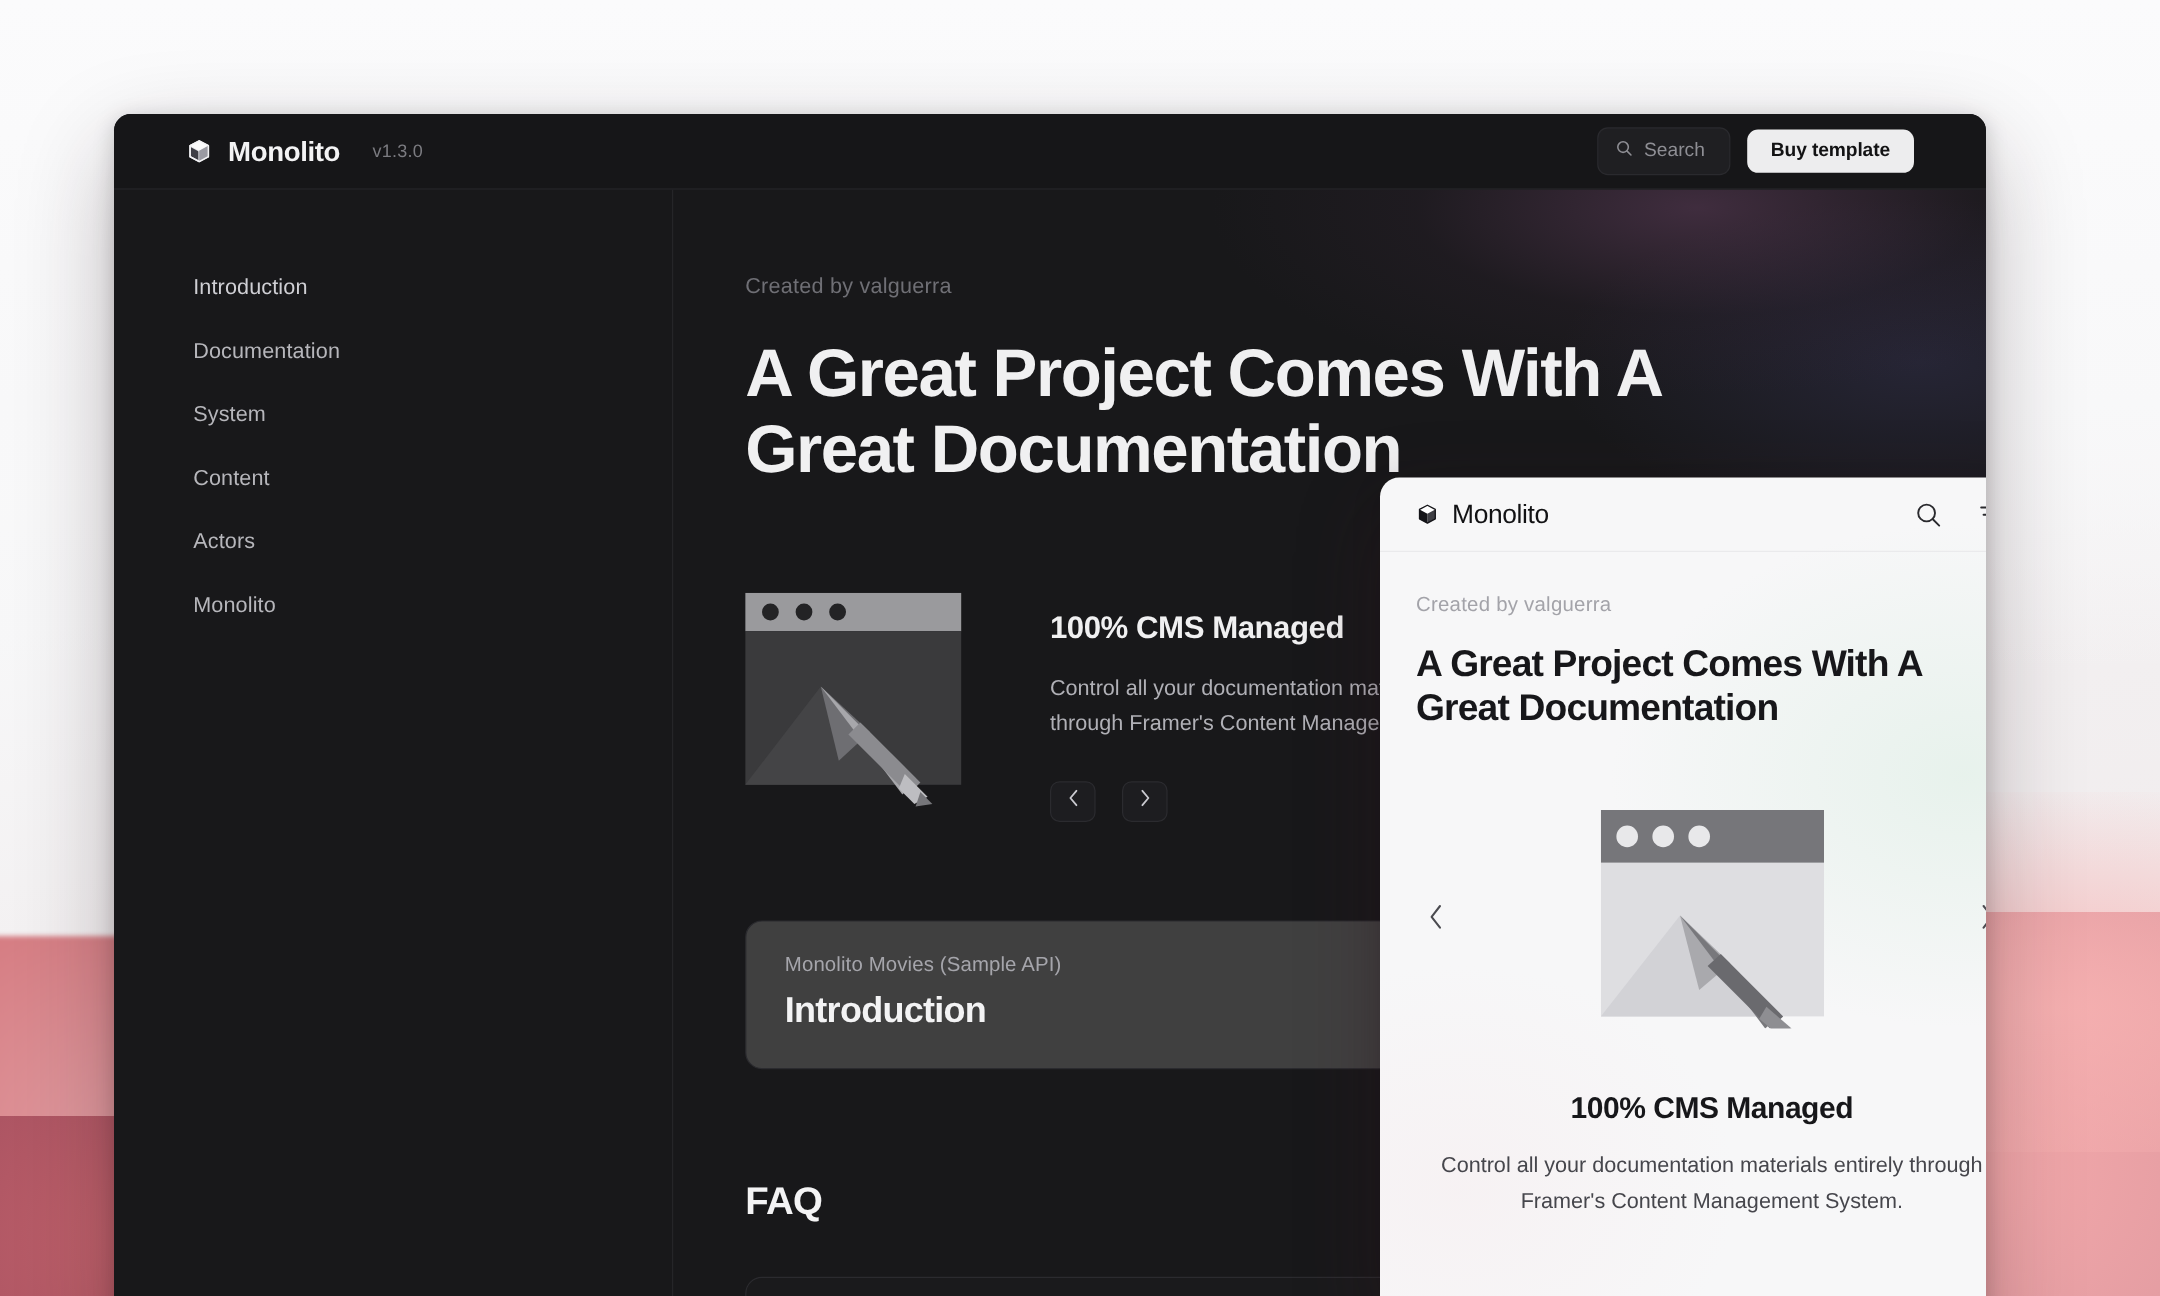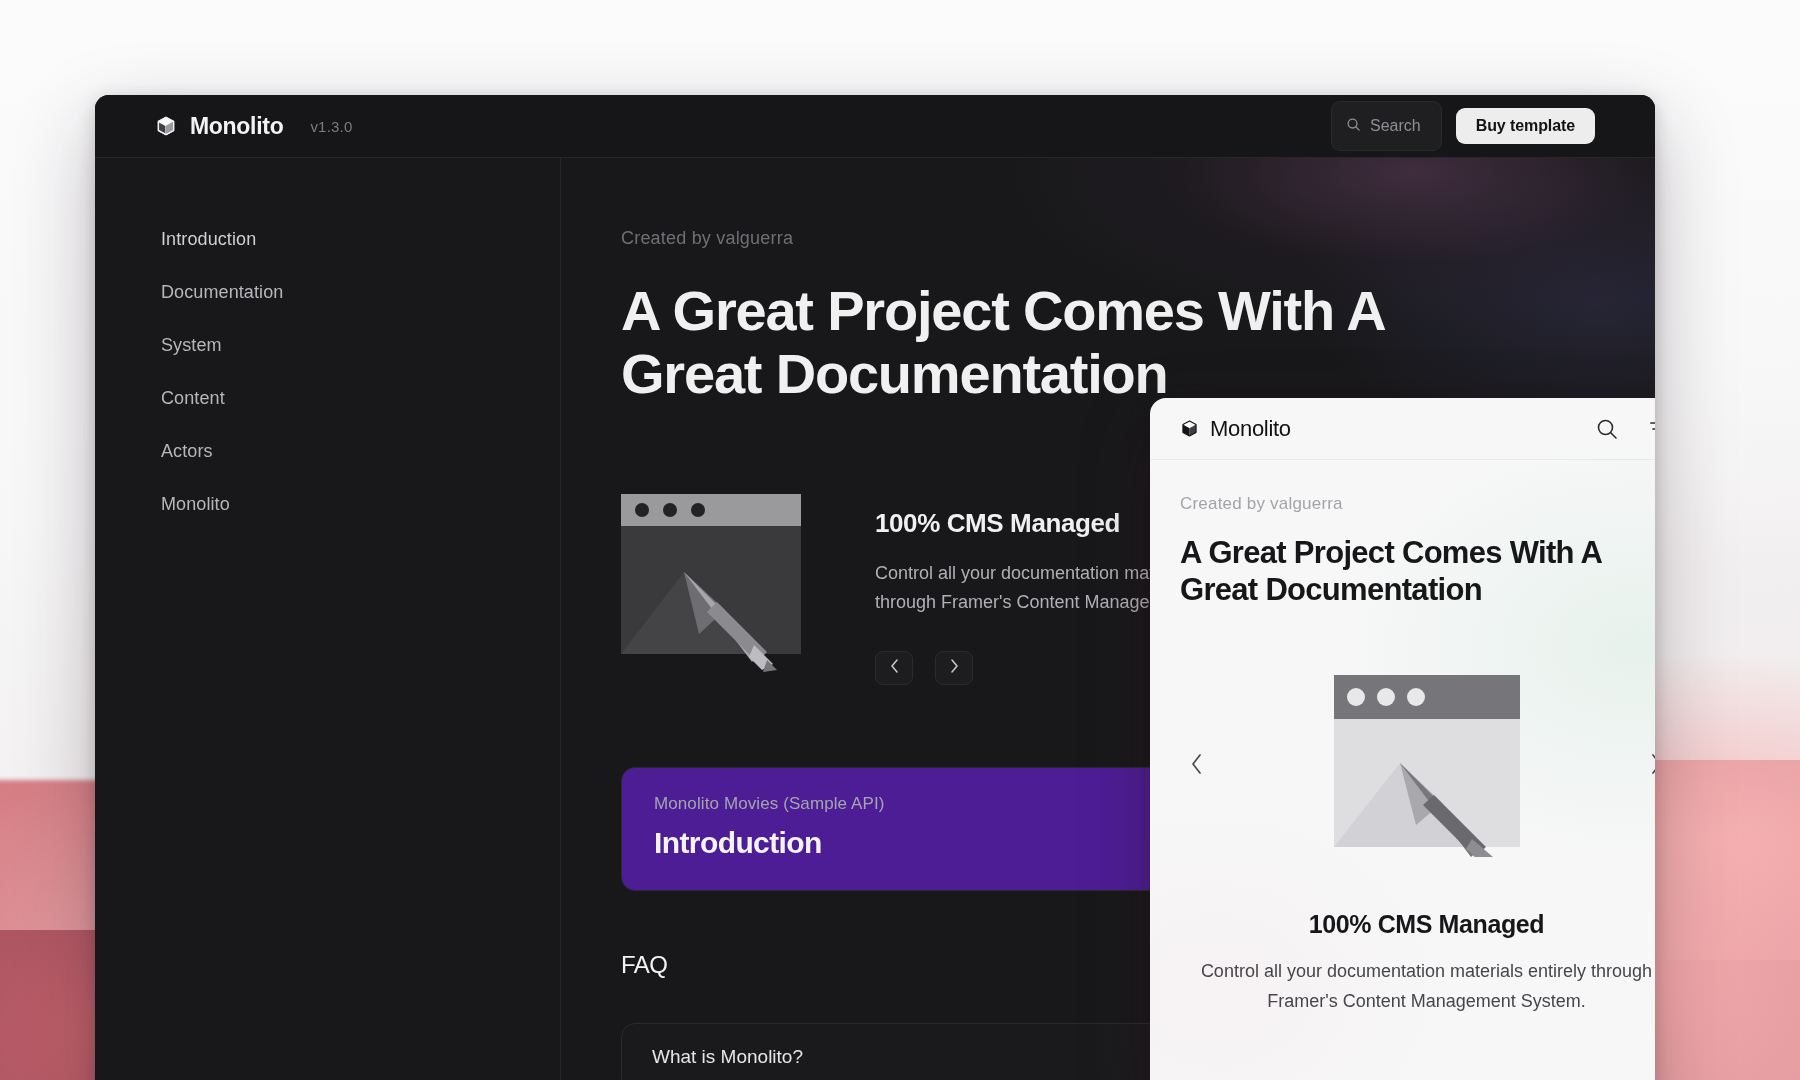--- a/index.html
+++ b/index.html
@@ -54,21 +54,21 @@
     background:#161618;
   }
   .brand{ display:flex; align-items:center; gap:13px; }
   .brand .cube{ width:22px; height:22px; display:block; }
   .brand-name{ font-size:23px; font-weight:700; color:#f3f3f4; letter-spacing:-.3px; }
   .brand-ver{ font-size:15px; color:#7b7b80; margin-left:14px; letter-spacing:.2px; }
   .header-right{ margin-left:auto; display:flex; align-items:center; gap:14px; }
   #search-box{
     display:flex; align-items:center; gap:9px;
     background:#1f1f22; border:1px solid #2a2a2e;
-    border-radius:9px; height:50px; padding:0 20px 0 14px;
+    border-radius:9px; height:40px; padding:0 20px 0 14px;
     cursor:text;
   }
   #search-box .lbl{ font-size:16px; color:#8e8e94; }
   #buy-btn{
     background:#ededee; color:#131314;
     font-size:16px; font-weight:700; letter-spacing:-.1px;
     border:none; border-radius:9px; height:36px; padding:0 20px;
     cursor:pointer; font-family:inherit;
   }
 
@@ -113,28 +113,28 @@
     width:38px; height:34px; border-radius:8px;
     background:#1d1d20; border:1px solid #2b2b2f;
     display:flex; align-items:center; justify-content:center;
     color:#c9c9cf; font-size:16px; cursor:pointer;
   }
 
   
   #intro-card{
     position:relative; margin-top:82px; margin-right:60px;
     border:1px solid #2b2b2f; border-radius:14px;
-    padding:26px 32px 30px 32px; background:#4c1d95;
+    padding:26px 32px 30px 32px; background:#404040;
   }
   .card-eyebrow{ font-size:17px; color:#a5a5ab; letter-spacing:.1px; }
   .card-title{ margin-top:12px; font-size:30px; font-weight:700; color:#f3f3f4; letter-spacing:-.6px; }
 
   #faq-title{
-    position:relative; margin-top:60px;
-    font-size:24px; font-weight:400; color:#f3f3f4; letter-spacing:-.5px;
+    position:relative; margin-top:92px;
+    font-size:32px; font-weight:700; color:#f3f3f4; letter-spacing:-.5px;
   }
   #faq-item{
     position:relative; margin-top:44px; margin-right:60px; height:70px;
     border:1px solid #2b2b2f; border-radius:14px; background:#1a1a1c;
     padding:22px 30px;
   }
   .faq-q{ font-size:19px; color:#e6e6e9; }
 
   
   #mobile-panel{

